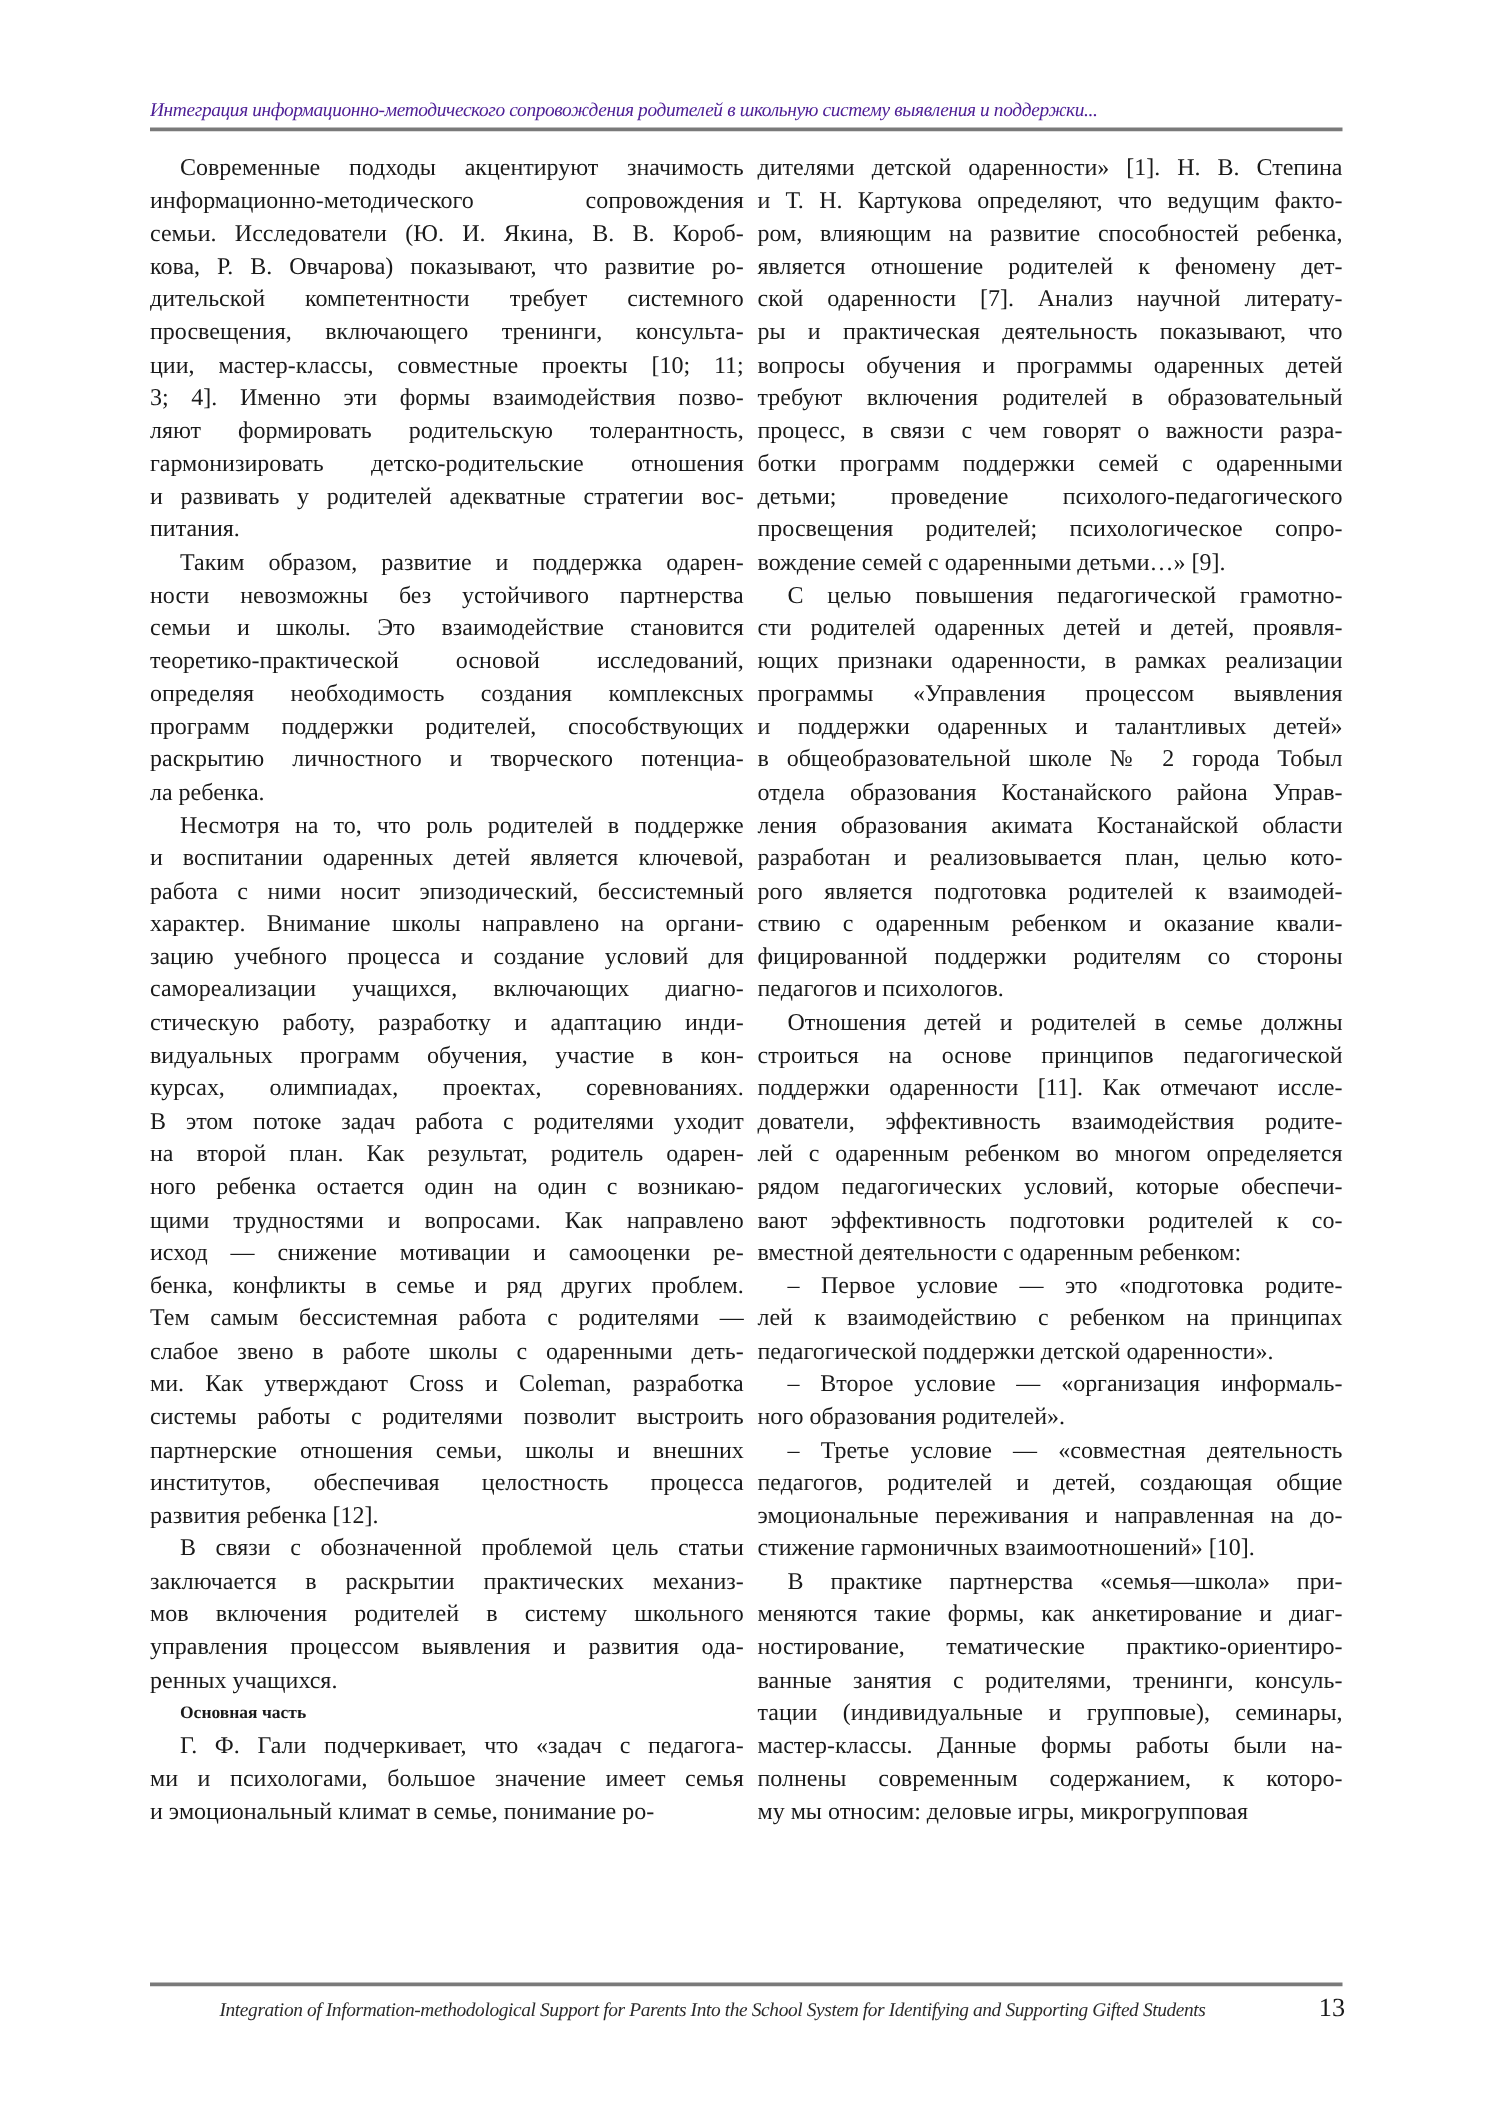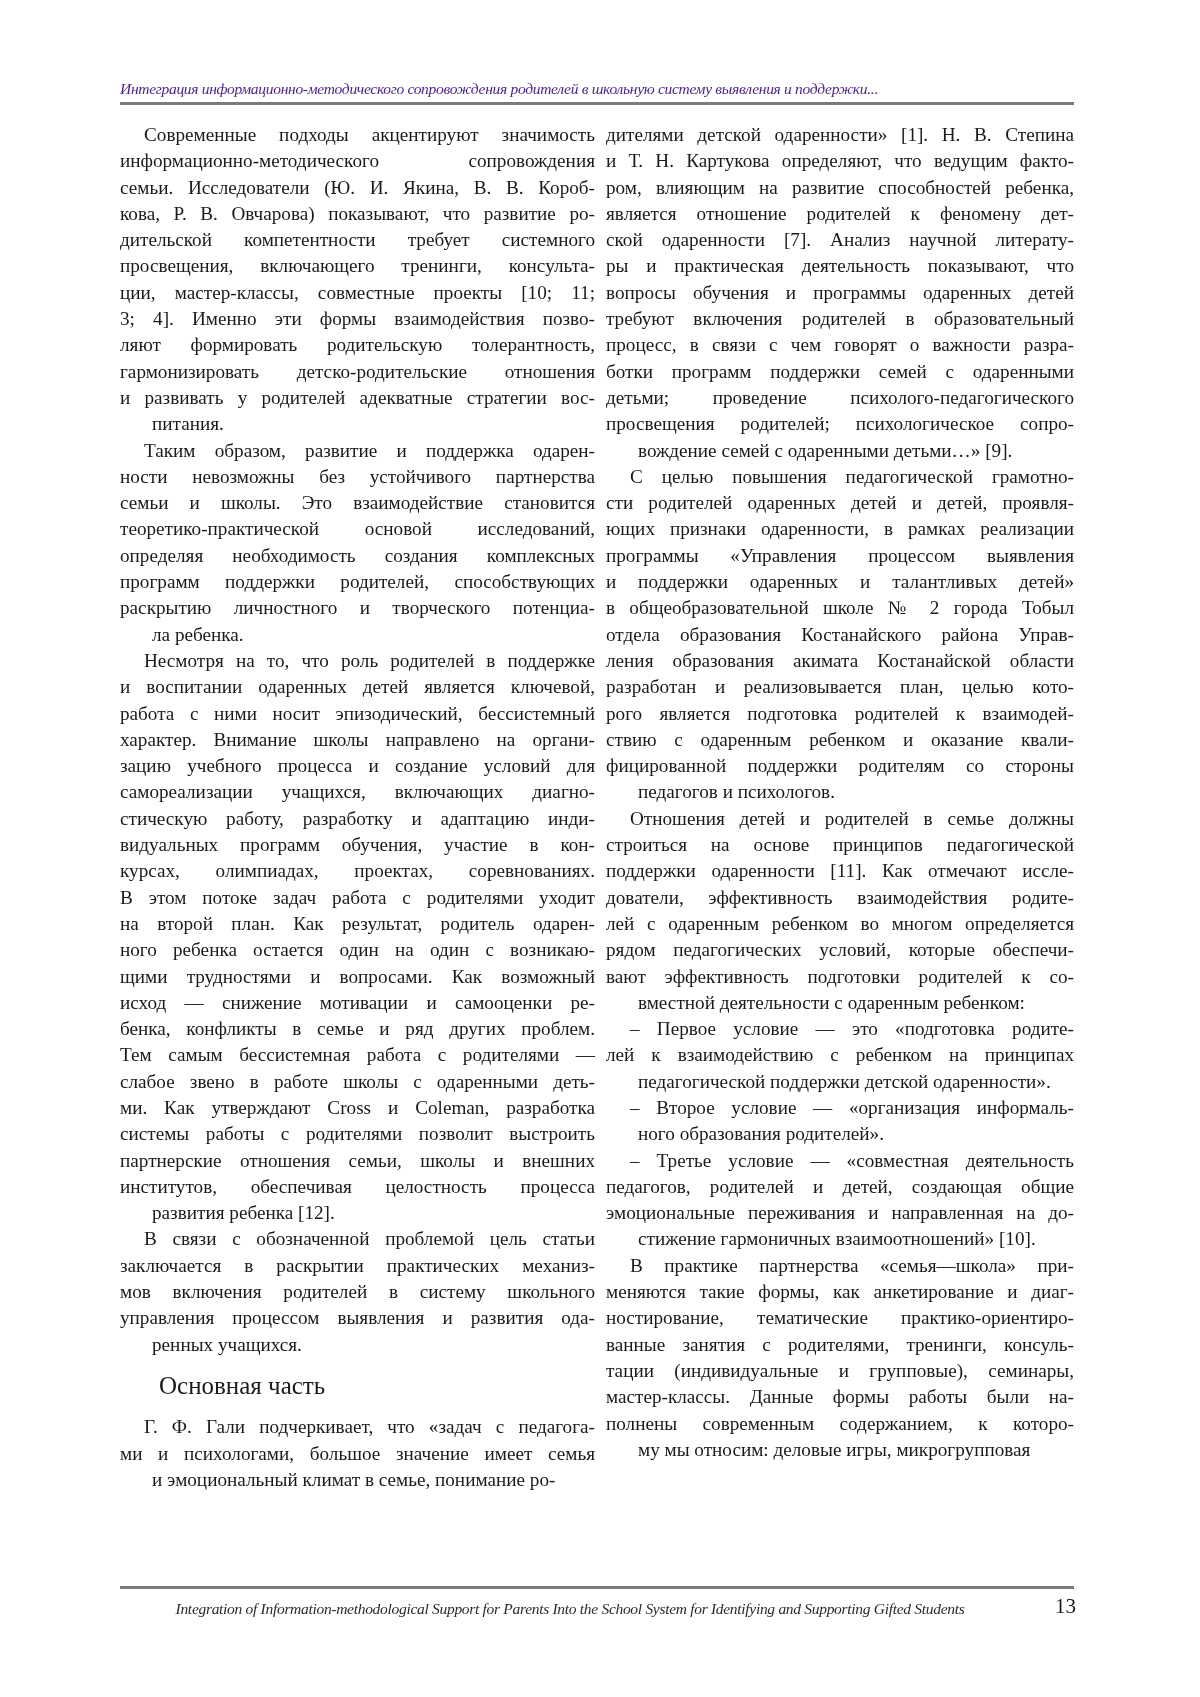--- a/index.html
+++ b/index.html
@@ -17,23 +17,23 @@
     }
     .rule.top { top: 102px; }
     .rule.bottom { top: 1586px; }
     .col {
       position: absolute; top: 122px; font-size: 19.2px; line-height: 26.3px;
       text-align: justify; hyphens: manual;
     }
     .col.left { left: 120px; width: 475px; }
     .col.right { left: 606px; width: 468px; }
     .col p { margin: 0; }
-    .col h2 { margin: 15px; font-size: 25px; line-height: 26.3px; font-weight: normal; text-indent: 24px; }
+    .col h2 { margin: 0; font-size: 14px; line-height: 26.3px; font-weight: bold; text-indent: 24px; }
     .line { display: block; text-align-last: justify; white-space: nowrap; }
-    .line.last { text-align-last: left; margin-left: 32px; }
+    .line.last { text-align-last: left; }
     .line.first { padding-left: 24px; }
     .footer-title {
       position: absolute; left: 120px; top: 1600px; width: 900px;
       font-style: italic; font-size: 15.5px; letter-spacing: -0.3px;
       color: #2a2a2a; white-space: nowrap; text-align: center;
     }
     .page-number {
       position: absolute; left: 1055px; top: 1594px; font-size: 21px; color: #1a1a1a; text-align: center;
     }
   </style>
@@ -74,21 +74,21 @@
       <span class="line">работа с ними носит эпизодический, бессистемный</span>
       <span class="line">характер. Внимание школы направлено на органи-</span>
       <span class="line">зацию учебного процесса и создание условий для</span>
       <span class="line">самореализации учащихся, включающих диагно-</span>
       <span class="line">стическую работу, разработку и адаптацию инди-</span>
       <span class="line">видуальных программ обучения, участие в кон-</span>
       <span class="line">курсах, олимпиадах, проектах, соревнованиях.</span>
       <span class="line">В этом потоке задач работа с родителями уходит</span>
       <span class="line">на второй план. Как результат, родитель одарен-</span>
       <span class="line">ного ребенка остается один на один с возникаю-</span>
-      <span class="line">щими трудностями и вопросами. Как возможный</span>
+      <span class="line">щими трудностями и вопросами. Как направлено</span>
       <span class="line">исход — снижение мотивации и самооценки ре-</span>
       <span class="line">бенка, конфликты в семье и ряд других проблем.</span>
       <span class="line">Тем самым бессистемная работа с родителями —</span>
       <span class="line">слабое звено в работе школы с одаренными деть-</span>
       <span class="line">ми. Как утверждают Cross и Coleman, разработка</span>
       <span class="line">системы работы с родителями позволит выстроить</span>
       <span class="line">партнерские отношения семьи, школы и внешних</span>
       <span class="line">институтов, обеспечивая целостность процесса</span>
       <span class="line last">развития ребенка [12].</span>
     </p>

